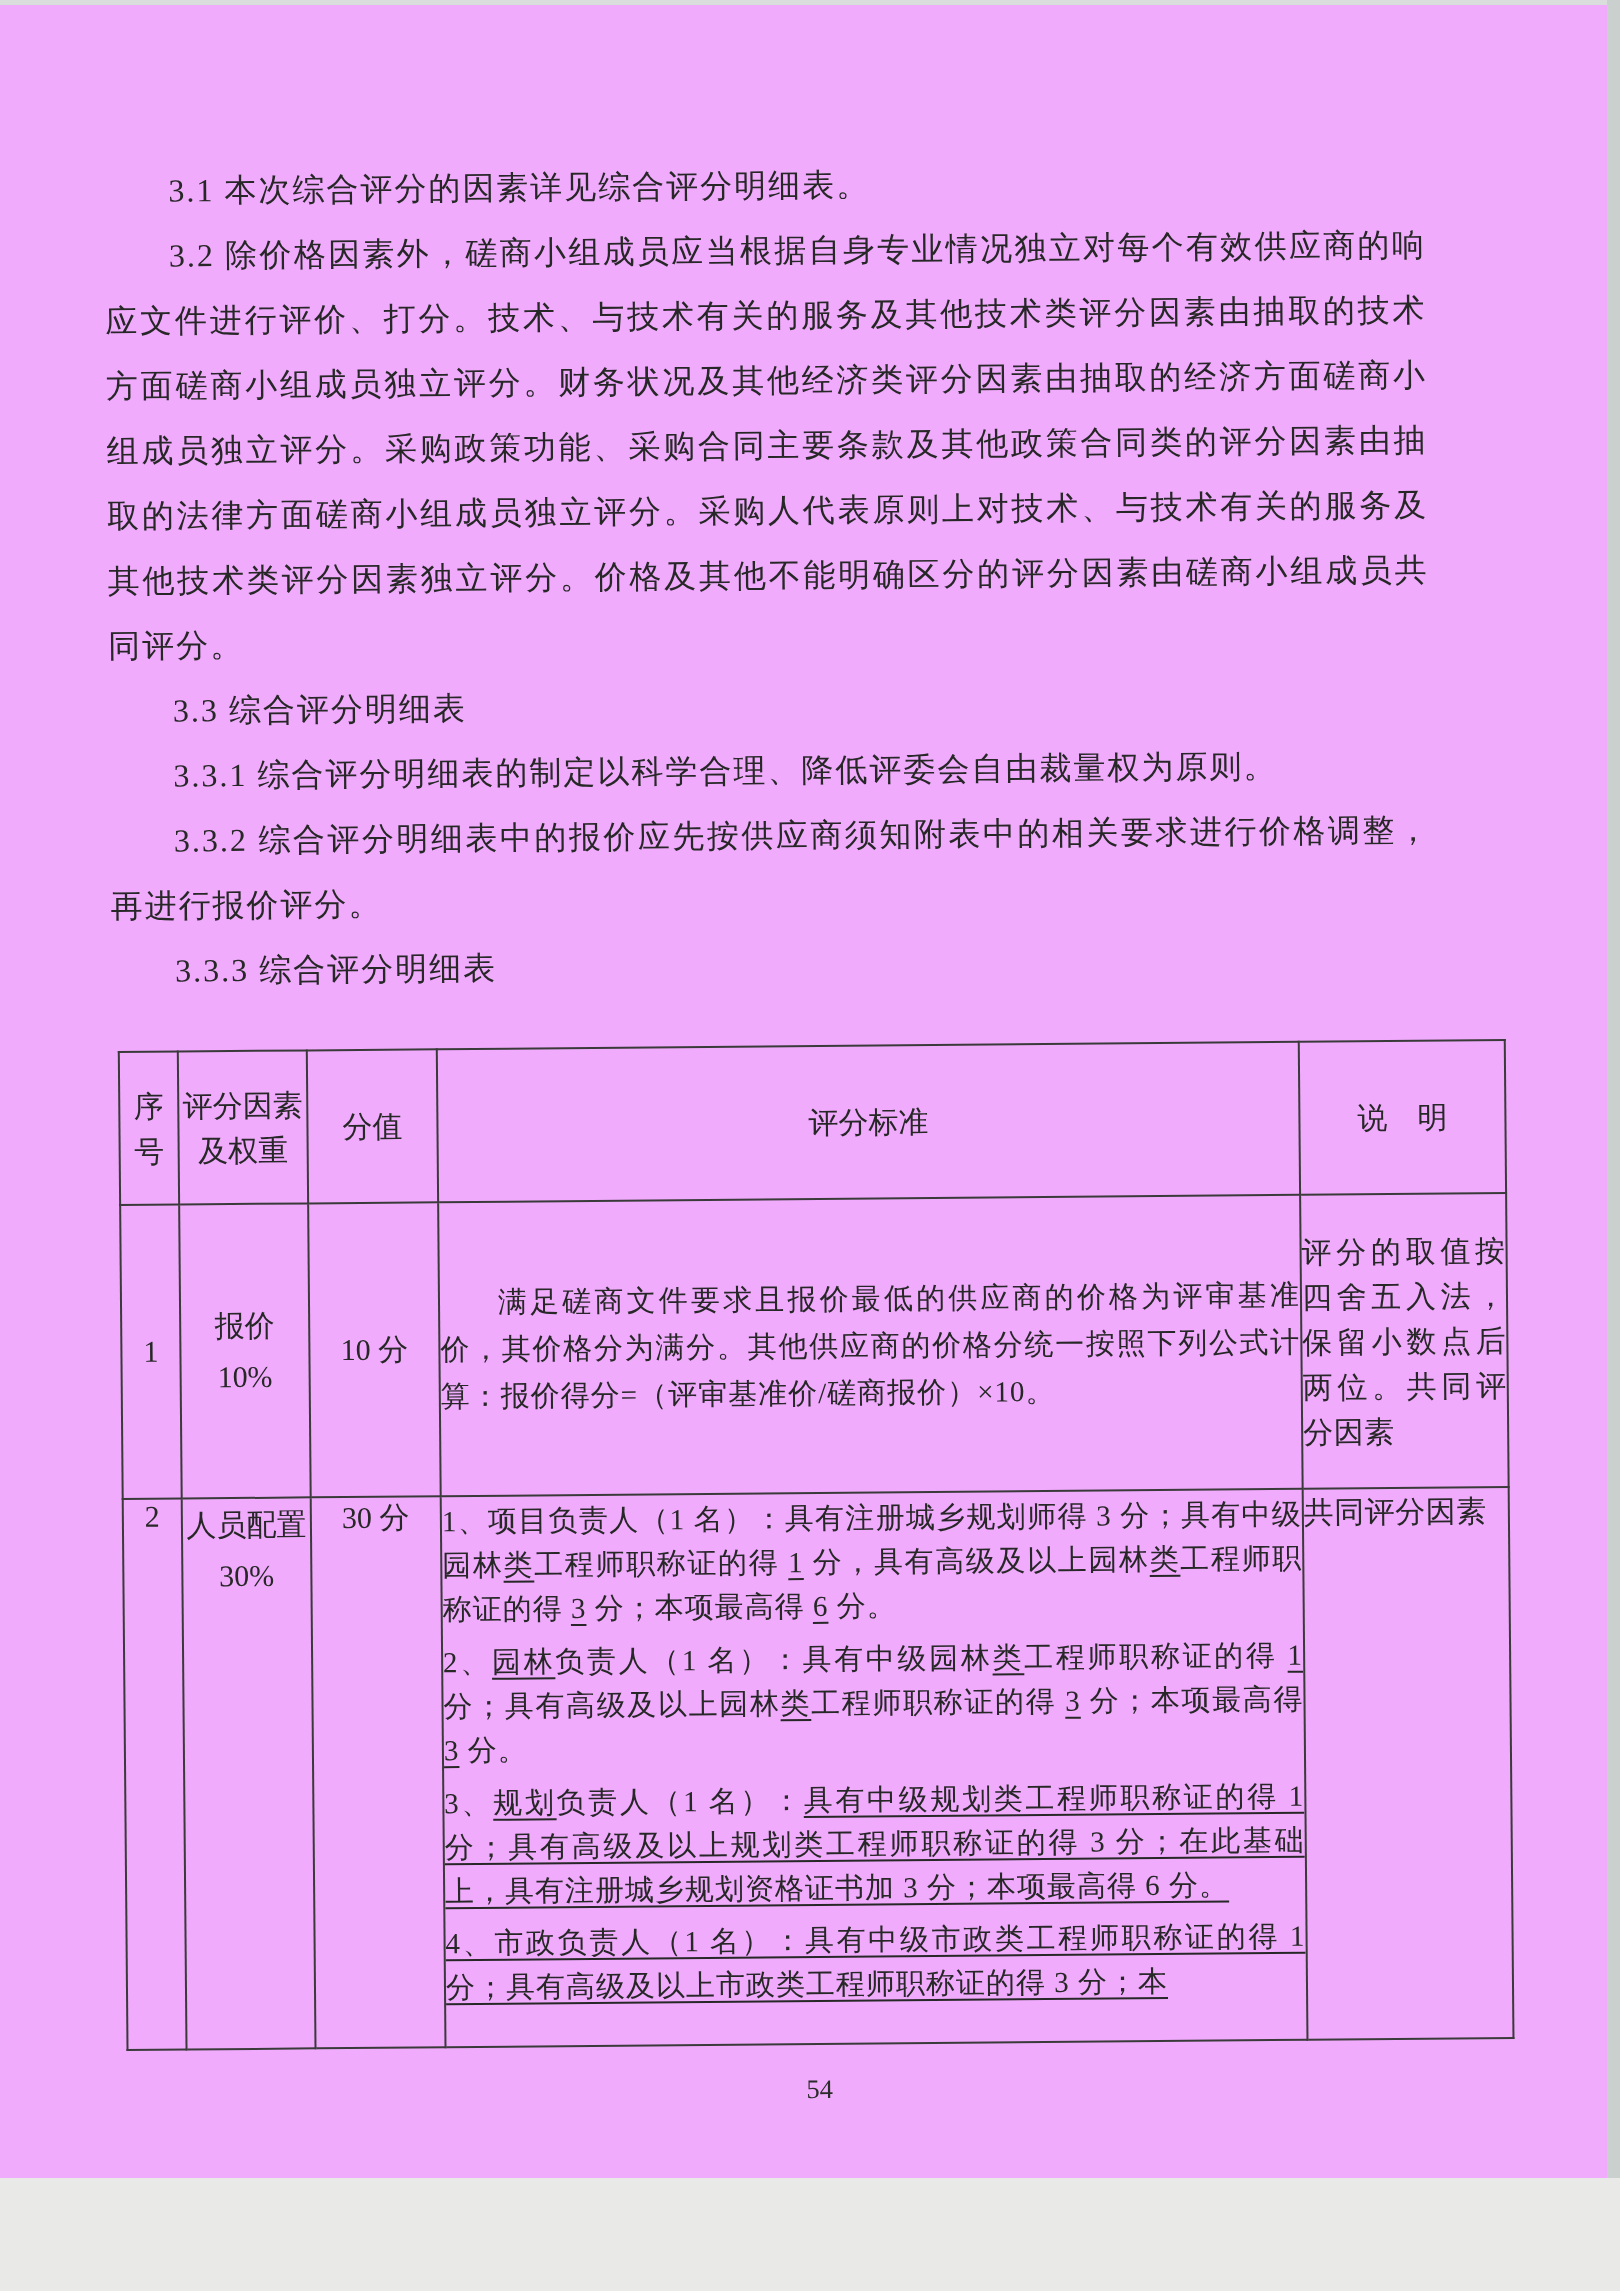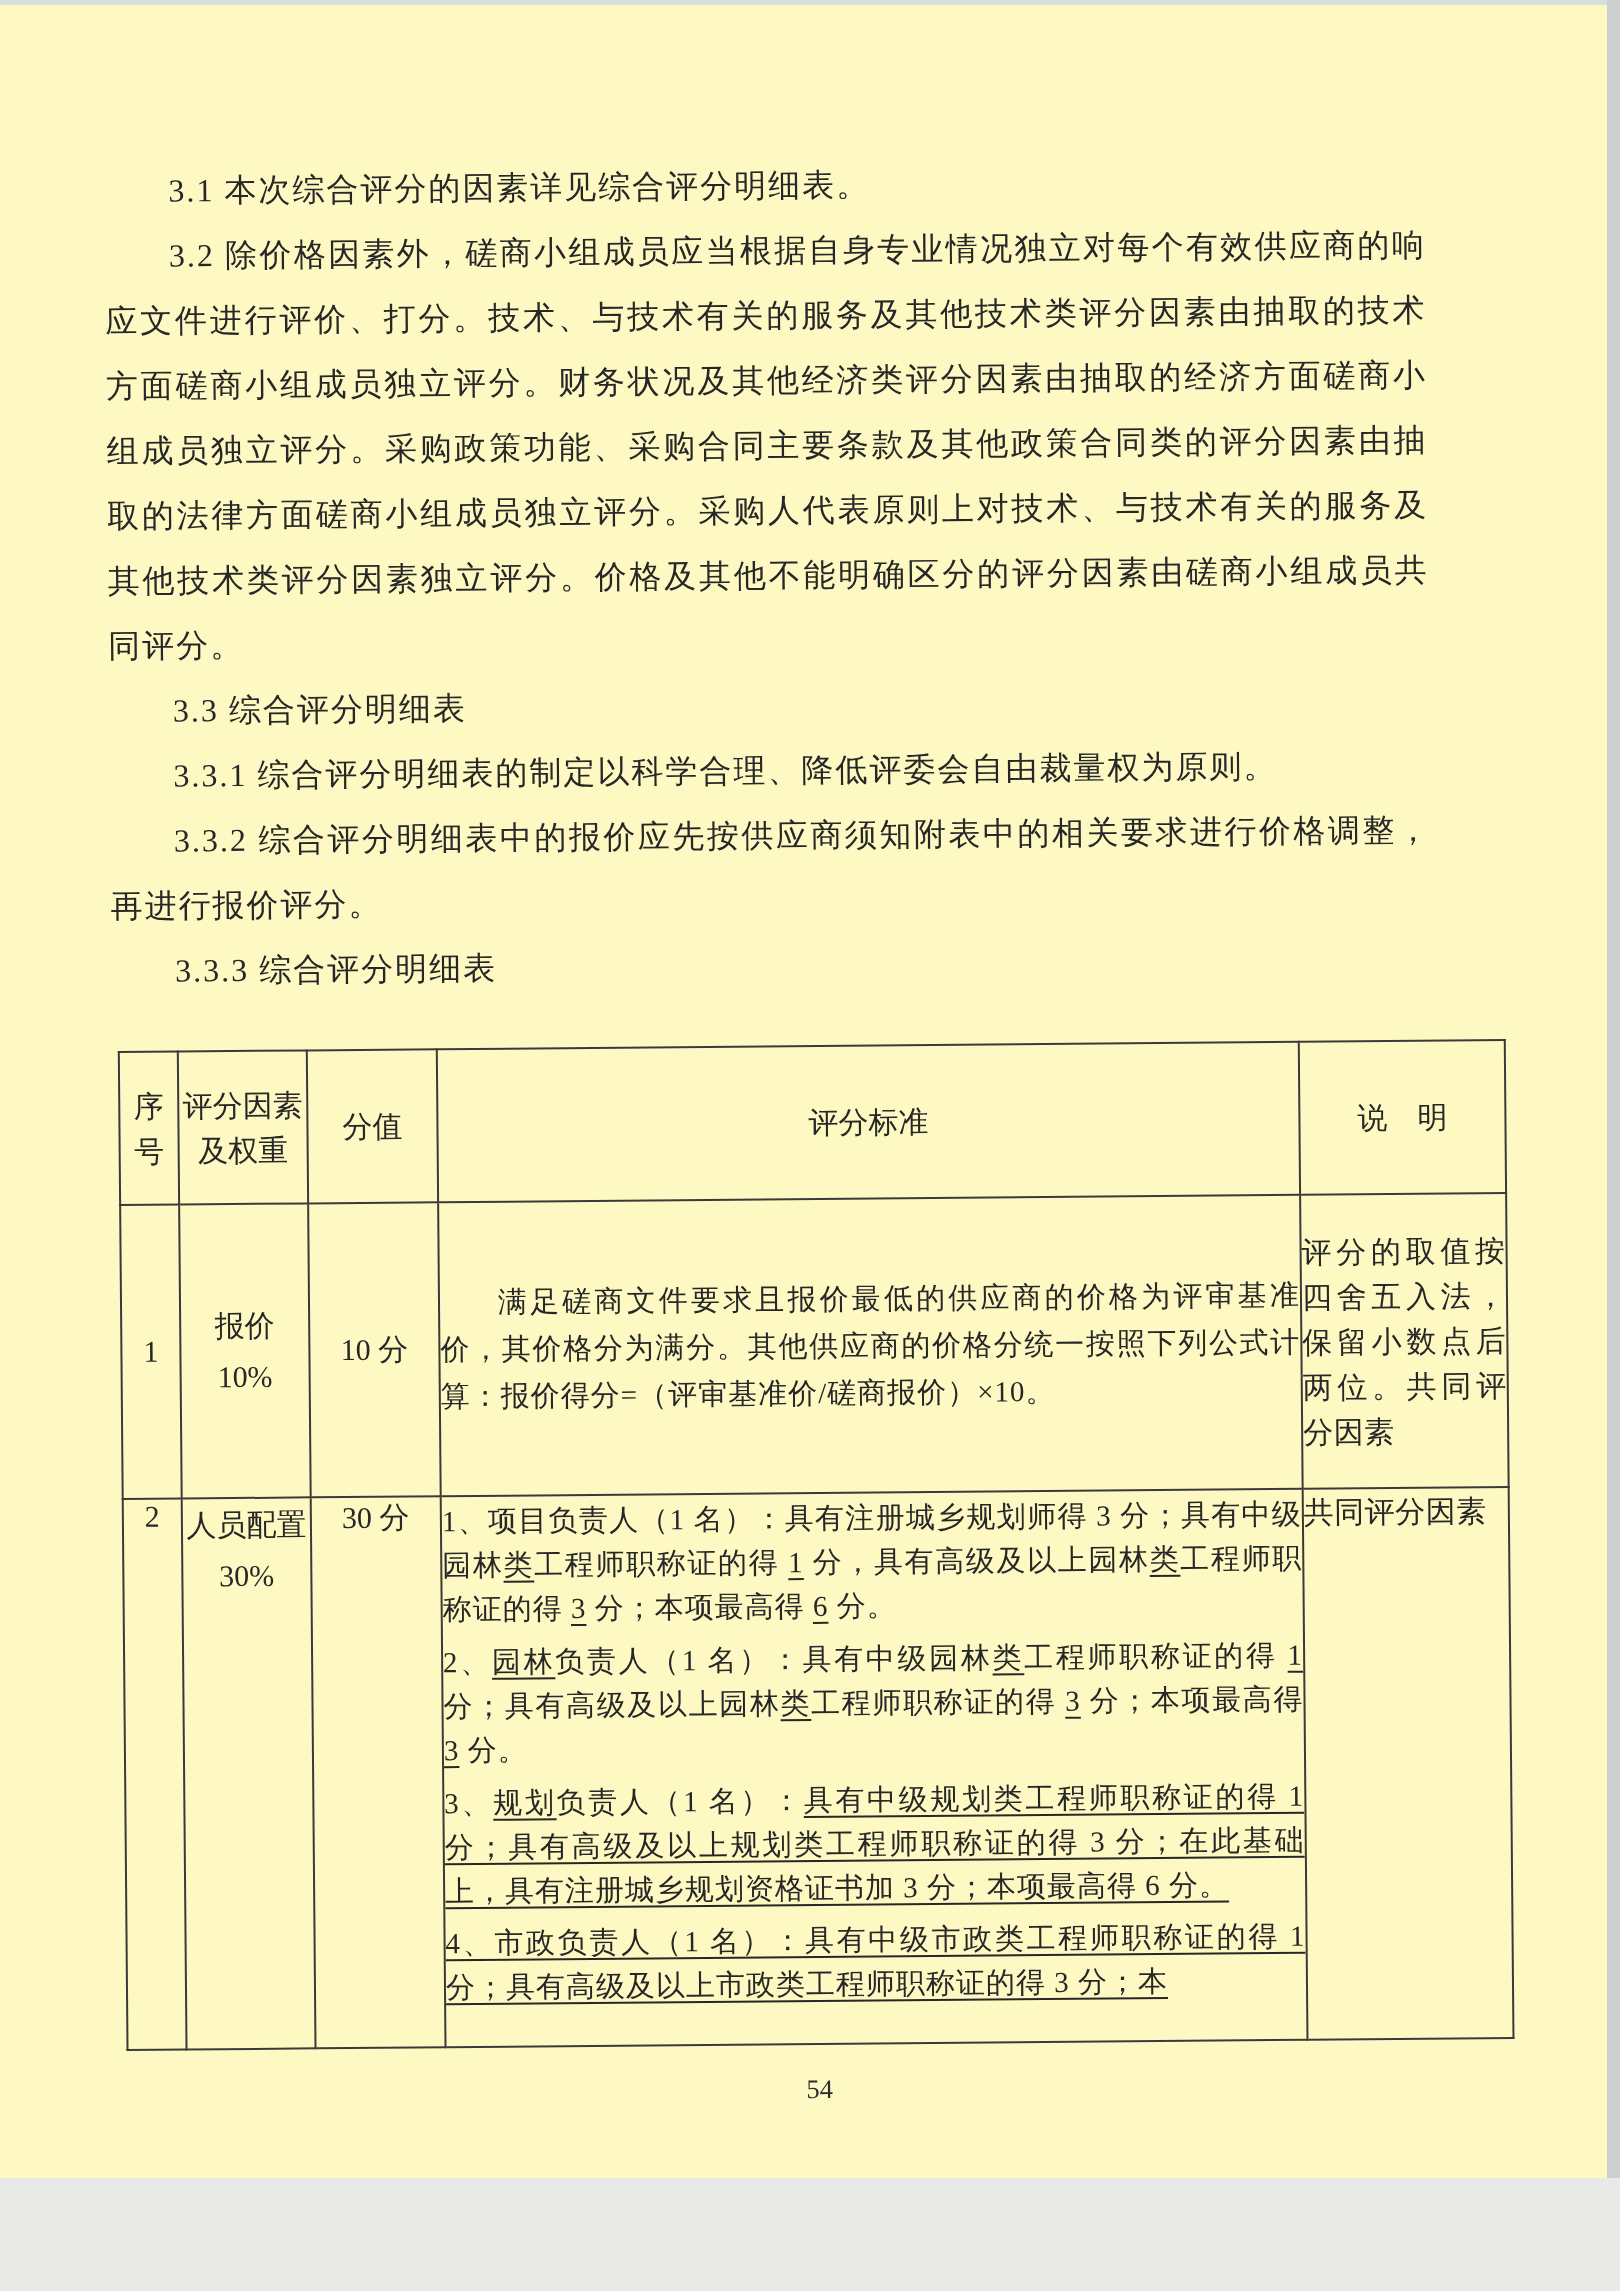--- a/index.html
+++ b/index.html
@@ -1,18 +1,18 @@
 <!DOCTYPE html>
 <html><head>
 <meta charset="utf-8">
 <style>
   html,body { margin:0; padding:0; background:#ffffff; }
   .screen {
     position:relative; width:1620px; height:2292px;
-    background:#fef9c3; overflow:hidden;
+    background:#f0abfc; overflow:hidden;
     font-family:"Liberation Serif","DejaVu Serif",serif;
     color:#262626;
   }
   
   .edge-top    { position:absolute; top:0; left:0; width:100%; height:4.9px;  background:#d9dedc; z-index:5; }
   .edge-right  { position:absolute; top:0; right:0; width:12.7px; height:100%; background:#c9d0ce; z-index:5; }
   .edge-bottom { position:absolute; left:0; bottom:0; width:100%; height:114px; background:#e9e9e7; z-index:5; }
 
   .sheet {
     position:absolute; left:0; top:0; width:1620px; box-sizing:border-box;

